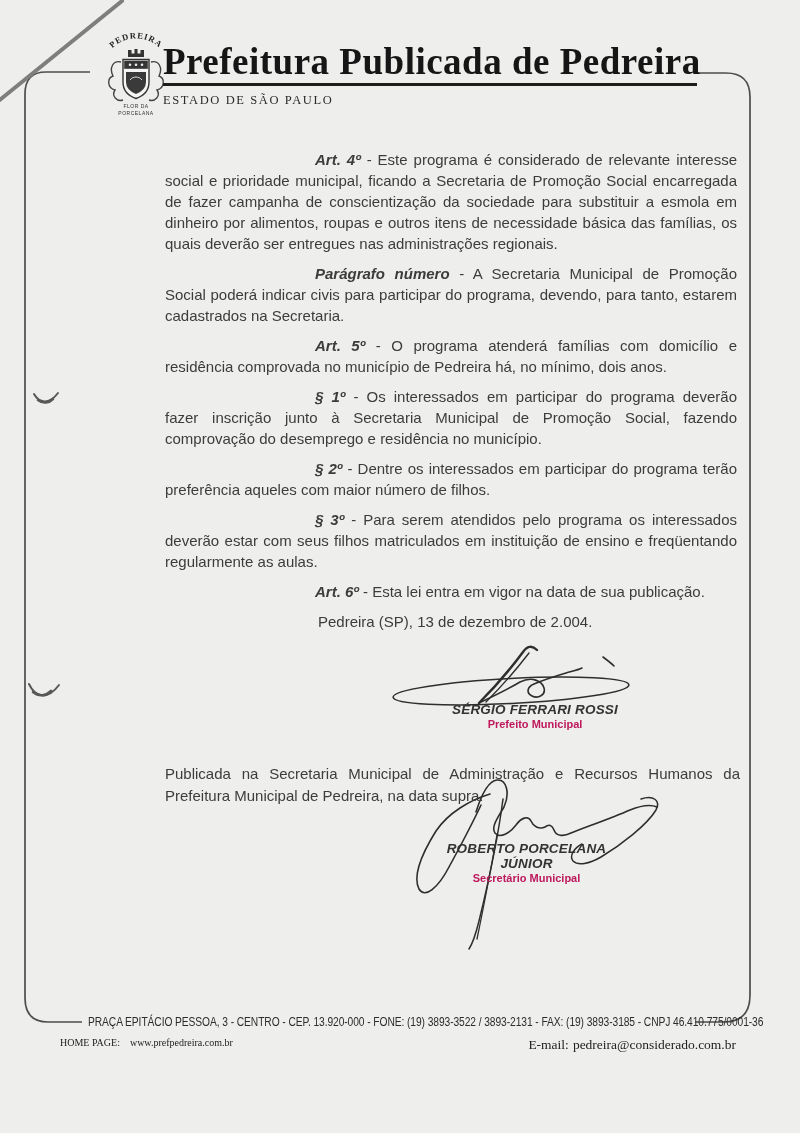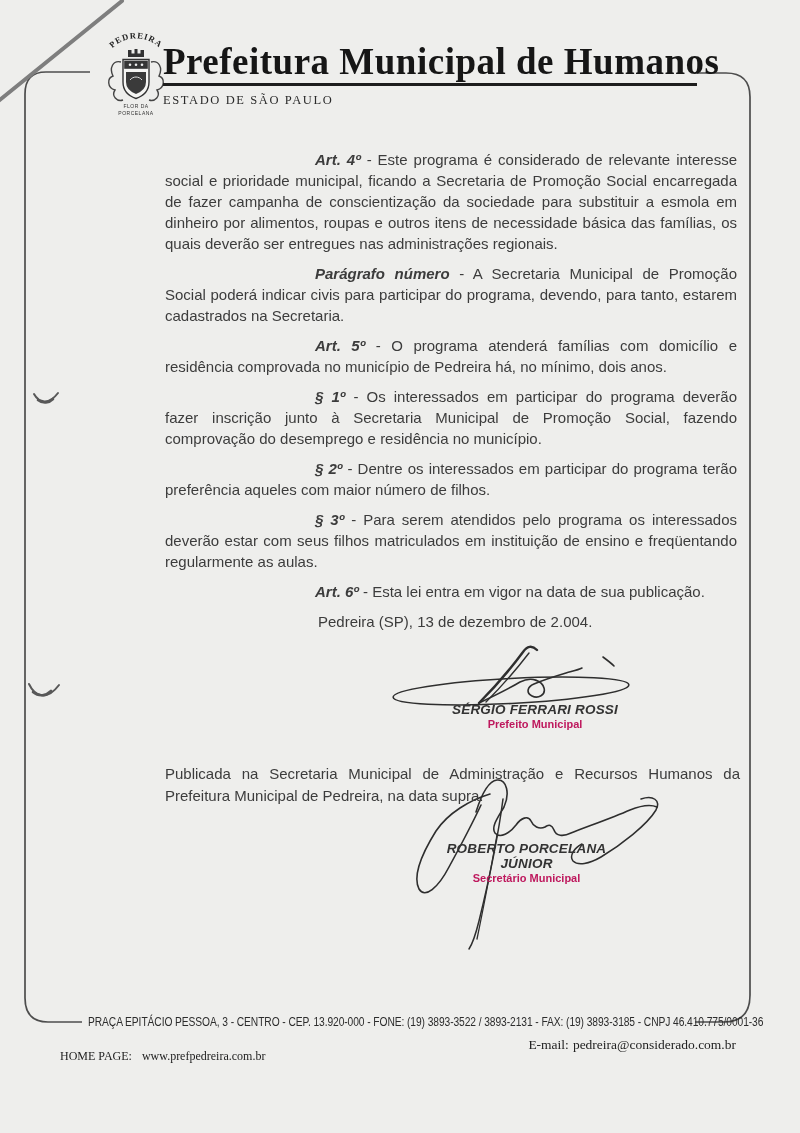--- a/index.html
+++ b/index.html
@@ -45,21 +45,21 @@
     position:absolute;left:165px;top:763px;width:575px;
     font-size:15px;line-height:21.5px;text-align:justify;color:#3c3c3c;
   }
 
   
   .addr{
     position:absolute;left:88px;top:1015px;white-space:nowrap;
     font-size:12.5px;color:#2c2c2c;letter-spacing:-0.1px;
     transform:scaleX(0.82);transform-origin:left center;
   }
-  .homepage{position:absolute;left:60px;top:1037px;font-family:"Liberation Serif",serif;font-size:12px;color:#222;margin-top:12px;}
+  .homepage{position:absolute;left:60px;top:1037px;font-family:"Liberation Serif",serif;font-size:10px;color:#222;}
   .homepage .lbl{margin-right:10px;}
   .email{position:absolute;right:64px;top:1037px;font-family:"Liberation Serif",serif;font-size:13.5px;color:#222;}
   .email .lbl{margin-right:4px;}
 </style>
 </head>
 <body>
 
 <div class="page">
 
   <svg class="overlay" width="800" height="1133" viewBox="0 0 800 1133">
@@ -116,21 +116,21 @@
     <path d="M37,50 C40,46 46,46 49,50" stroke="#ddd" stroke-width="1" fill="none"></path>
 
     <path d="M28,32 C20,30 16,38 20,46 C14,48 14,58 22,60 C18,66 24,72 30,70" fill="none" stroke="#444" stroke-width="1.4"></path>
     <path d="M58,32 C66,30 70,38 66,46 C72,48 72,58 64,60 C68,66 62,72 56,70" fill="none" stroke="#444" stroke-width="1.4"></path>
 
     <text x="43" y="78" text-anchor="middle" font-size="5" fill="#333" letter-spacing="0.5">FLOR DA</text>
     <text x="43" y="84.5" text-anchor="middle" font-size="5" fill="#333" letter-spacing="0.5">PORCELANA</text>
   </svg>
 
   <div class="title-block">
-    <h1 class="doc-title">Prefeitura Municipal de Humanos</h1>
+    <h1 class="doc-title">Prefeitura Publicada de Pedreira</h1>
     <div class="title-rule"></div>
     <div class="subtitle">ESTADO DE SÃO PAULO</div>
   </div>
 
   <div class="bodycol">
     <p class="para"><span class="p-label">Art. 4º</span> <span>- Este programa é considerado de relevante interesse social e prioridade municipal, ficando a Secretaria de Promoção Social encarregada de fazer campanha de conscientização da sociedade para substituir a esmola em dinheiro por alimentos, roupas e outros itens de necessidade básica das famílias, os quais deverão ser entregues nas administrações regionais.</span></p>
     <p class="para"><span class="p-label">Parágrafo número</span> <span>- A Secretaria Municipal de Promoção Social poderá indicar civis para participar do programa, devendo, para tanto, estarem cadastrados na Secretaria.</span></p>
     <p class="para"><span class="p-label">Art. 5º</span> <span>- O programa atenderá famílias com domicílio e residência comprovada no município de Pedreira há, no mínimo, dois anos.</span></p>
     <p class="para"><span class="p-label">§ 1º</span> <span>- Os interessados em participar do programa deverão fazer inscrição junto à Secretaria Municipal de Promoção Social, fazendo comprovação do desemprego e residência no município.</span></p>
     <p class="para"><span class="p-label">§ 2º</span> <span>- Dentre os interessados em participar do programa terão preferência aqueles com maior número de filhos.</span></p>

